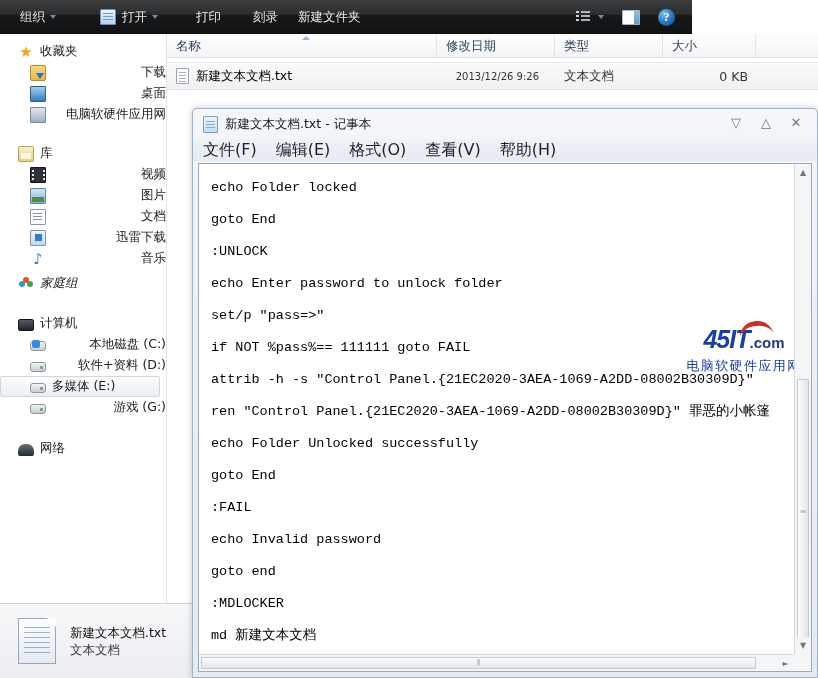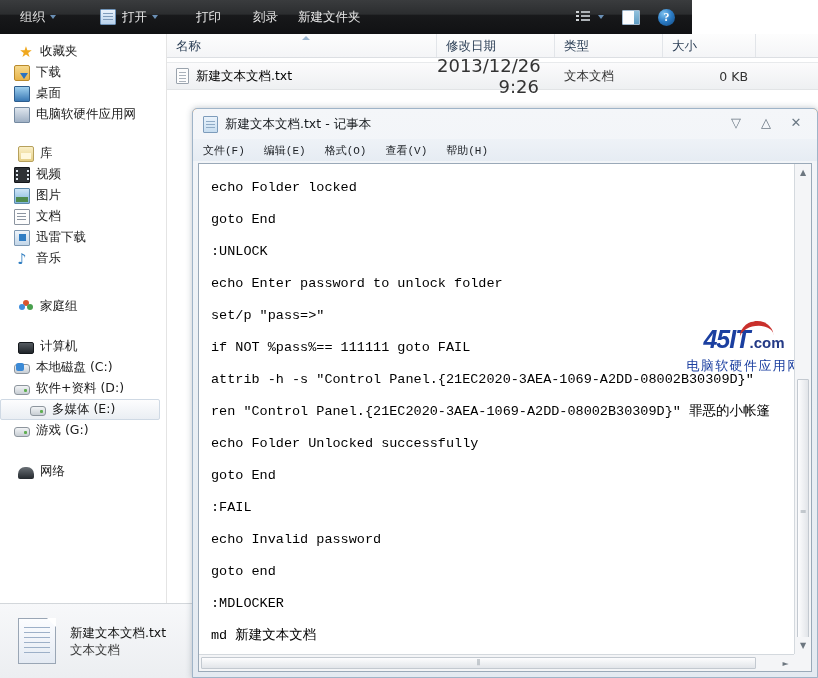--- a/index.html
+++ b/index.html
@@ -74,21 +74,21 @@
   .sidebar{
     position:absolute;left:0;top:34px;width:166px;bottom:74px;background:#fff;
     overflow:hidden;
   }
   .nav-group{margin-top:6px;}
   .nav-row{
     display:flex;align-items:center;height:21px;padding-left:18px;
     font-size:12.5px;color:#1b1b1b;white-space:nowrap;cursor:default;
     box-sizing:border-box;
   }
-  .nav-row.child{padding-left:14px;}
+  .nav-row.child{padding-left:30px;justify-content:space-between;}
   .nav-row.head{font-weight:normal;}
   .nav-row.sel{
     background:linear-gradient(to bottom,#fdfdfe,#eaeef3);
     border:1px solid #cfd9e4;border-radius:2px;
     margin-right:6px;height:21px;padding-left:29px;
   }
   .nv-ico{width:16px;height:16px;margin-right:6px;flex:none;position:relative;}
 
   
   .ico-star{
@@ -145,21 +145,21 @@
     border-left:4px solid transparent;border-right:4px solid transparent;
     border-bottom:4px solid #9bb6cf;
   }
   .file-row{
     display:flex;align-items:center;height:26px;margin-top:4px;
     background:linear-gradient(to bottom,#fbfbfc,#eef0f2);
     border-top:1px solid #e8eaec;border-bottom:1px solid #e2e4e6;
     cursor:default;
   }
   .fr-name{width:270px;display:flex;align-items:center;padding-left:9px;box-sizing:border-box;font-size:12.5px;}
-  .fr-date{width:118px;font-size:18px;color:#333;text-align:right;padding-right:16px;box-sizing:border-box;}
+  .fr-date{width:118px;font-size:10px;color:#333;text-align:right;padding-right:16px;box-sizing:border-box;}
   .fr-type{width:108px;font-size:12.5px;color:#333;padding-left:9px;box-sizing:border-box;}
   .fr-size{width:93px;font-size:12.5px;color:#333;text-align:right;padding-right:8px;box-sizing:border-box;}
   .txticon{
     width:13px;height:16px;margin-right:7px;flex:none;position:relative;
     background:#fdfdfd;border:1px solid #9aa3ad;box-sizing:border-box;border-radius:1px;
   }
   .txticon::before{
     content:"";position:absolute;left:2px;top:3px;width:7px;height:1px;background:#aab2bb;
     box-shadow:0 3px 0 #aab2bb,0 6px 0 #aab2bb,0 9px 0 #aab2bb;
   }
@@ -218,21 +218,21 @@
   .np-btns{position:absolute;right:6px;top:2px;display:flex;align-items:center;}
   .np-btn{
     width:30px;height:22px;display:flex;align-items:center;justify-content:center;
     color:#6b7884;font-size:13px;cursor:default;font-family:"DejaVu Sans",sans-serif;
   }
   .np-menu{
     position:absolute;left:0;top:30px;right:0;height:22px;
     display:flex;align-items:center;padding-left:10px;
     background:linear-gradient(to bottom,#eef2f7,#e6ecf3);
   }
-  .np-menu span{font-size:11px;color:#1d2126;margin-right:19px;cursor:default;white-space:nowrap;font-family:Liberation Mono, monospace;}
+  .np-menu span{font-size:16px;color:#1d2126;margin-right:19px;cursor:default;white-space:nowrap;}
   .np-clientwrap{
     position:absolute;left:5px;top:54px;right:5px;bottom:5px;
     background:#fff;border:1px solid #9aa9b8;box-sizing:border-box;
   }
   .np-text{
     position:absolute;left:0;top:0;right:18px;bottom:18px;overflow:hidden;
     padding:8px 0 0 12px;box-sizing:border-box;
     font-family:"DejaVu Sans Mono","Liberation Mono",monospace;
     font-size:13.5px;color:#000;background:#fff;
   }
@@ -366,21 +366,21 @@
         <div class="nav-row child">
           <span class="nv-ico ico-xunlei"></span>
           <span>迅雷下载</span>
         </div>
         <div class="nav-row child">
           <span class="nv-ico ico-music">♪</span>
           <span>音乐</span>
         </div>
       </div>
 
-      <div class="nav-group" style="margin-top:27px;">
+      <div class="nav-group" style="margin-top:4px;font-style:italic;">
         <div class="nav-row head">
           <span class="nv-ico ico-home"></span>
           <span>家庭组</span>
         </div>
       </div>
 
       <div class="nav-group" style="margin-top:19px;">
         <div class="nav-row head">
           <span class="nv-ico ico-comp"></span>
           <span>计算机</span>

